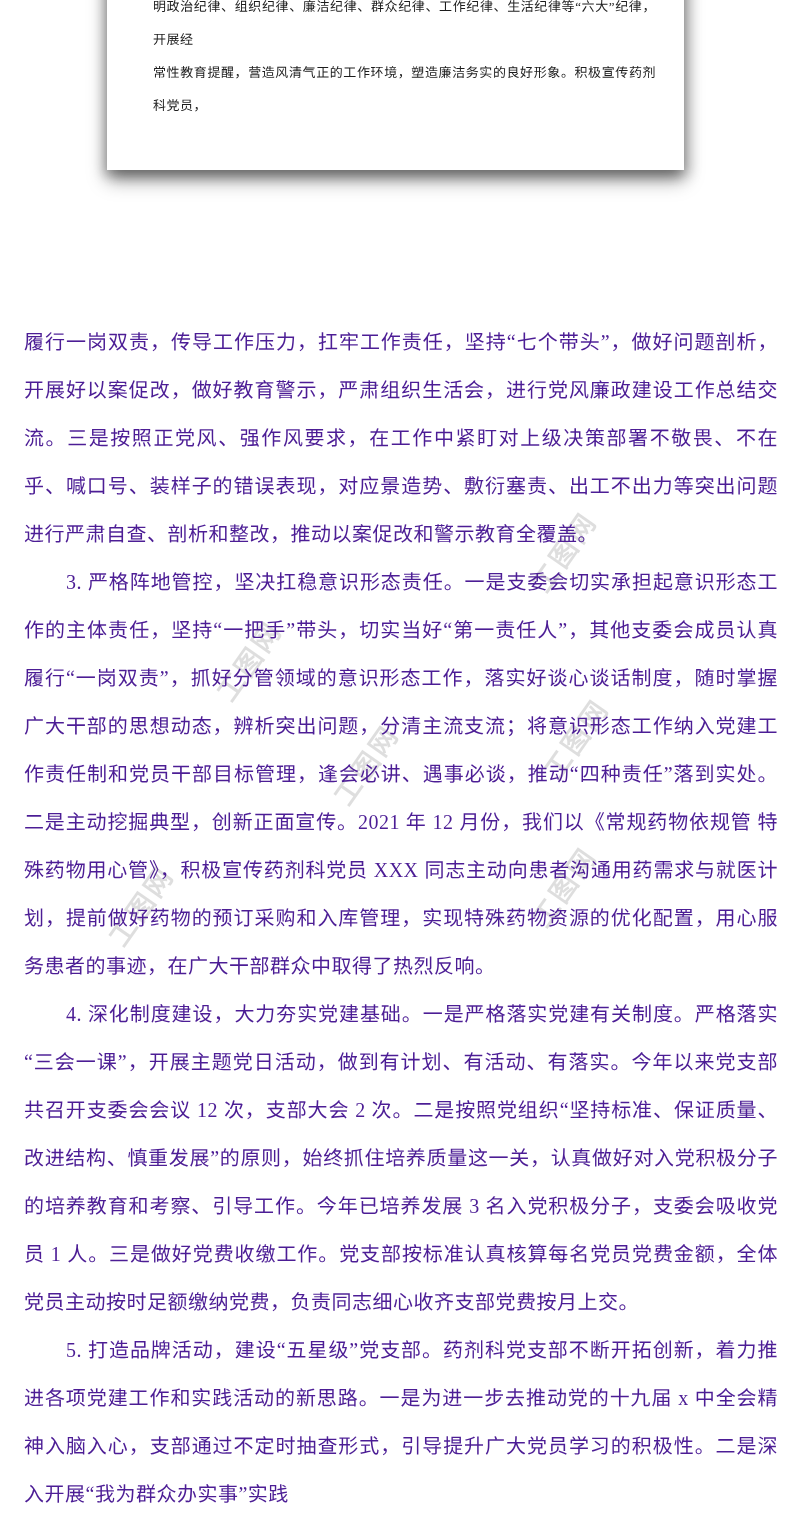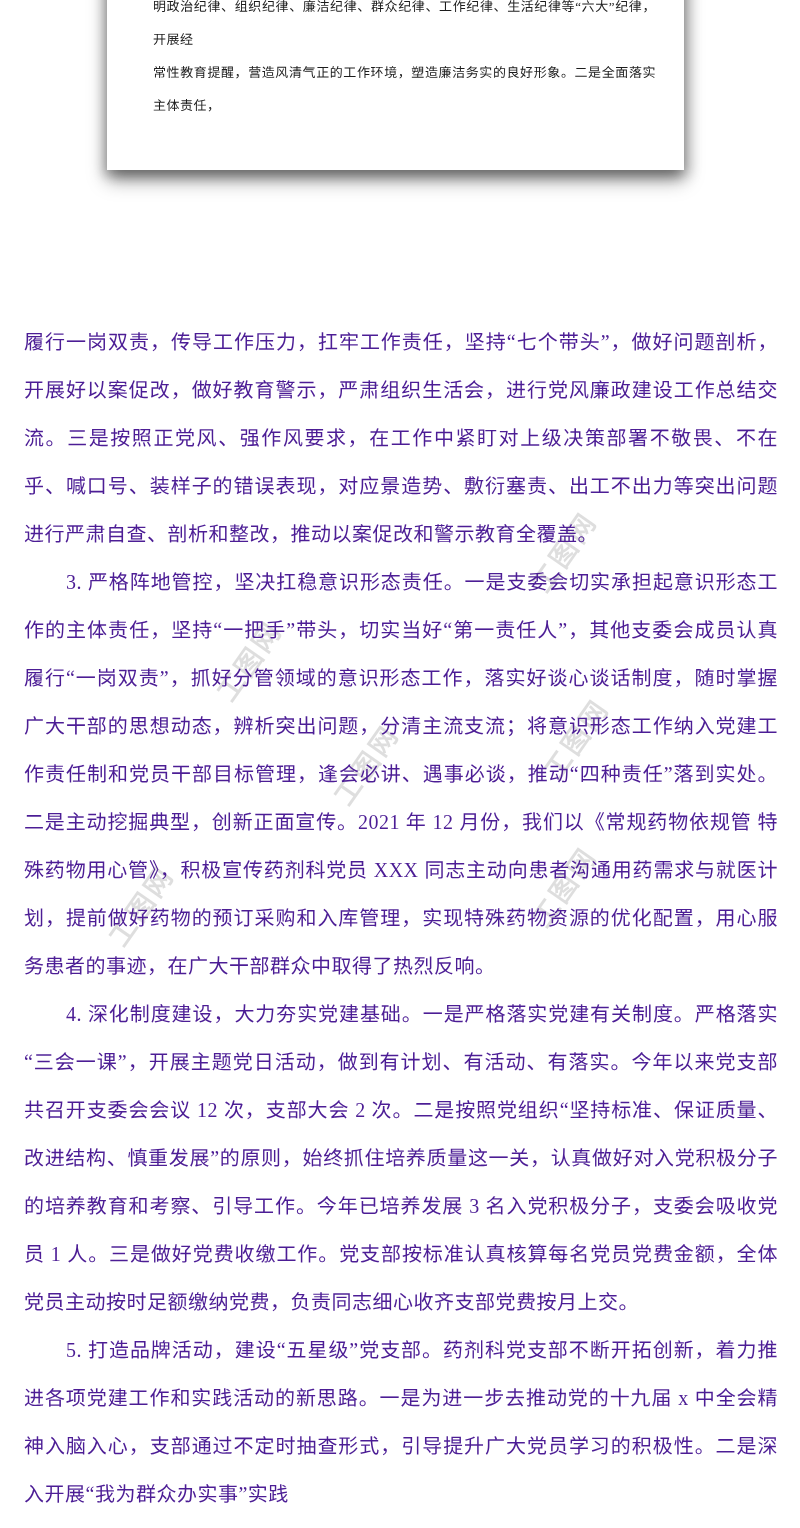--- a/index.html
+++ b/index.html
@@ -89,21 +89,21 @@
       <span class="wm" style="left: 563px; top: 551px;">工图网</span>
       <span class="wm" style="left: 248px; top: 660px;">工图网</span>
       <span class="wm" style="left: 575px; top: 738px;">工图网</span>
       <span class="wm" style="left: 365px; top: 764px;">工图网</span>
       <span class="wm" style="left: 563px; top: 886px;">工图网</span>
       <span class="wm" style="left: 140px; top: 905px;">工图网</span>
     </div>
 
   <div class="preview-card">
     <div class="card-line">明政治纪律、组织纪律、廉洁纪律、群众纪律、工作纪律、生活纪律等“六大”纪律，开展经</div>
-    <div class="card-line">常性教育提醒，营造风清气正的工作环境，塑造廉洁务实的良好形象。二是全面落实主体责任，</div>
+    <div class="card-line">常性教育提醒，营造风清气正的工作环境，塑造廉洁务实的良好形象。积极宣传药剂科党员，</div>
   </div>
 
   <div class="doc-body">
     <p>履行一岗双责，传导工作压力，扛牢工作责任，坚持“七个带头”，做好问题剖析，开展好以案促改，做好教育警示，严肃组织生活会，进行党风廉政建设工作总结交流。三是按照正党风、强作风要求，在工作中紧盯对上级决策部署不敬畏、不在乎、喊口号、装样子的错误表现，对应景造势、敷衍塞责、出工不出力等突出问题进行严肃自查、剖析和整改，推动以案促改和警示教育全覆盖。</p>
     <p class="indent">3. 严格阵地管控，坚决扛稳意识形态责任。一是支委会切实承担起意识形态工作的主体责任，坚持“一把手”带头，切实当好“第一责任人”，其他支委会成员认真履行“一岗双责”，抓好分管领域的意识形态工作，落实好谈心谈话制度，随时掌握广大干部的思想动态，辨析突出问题，分清主流支流；将意识形态工作纳入党建工作责任制和党员干部目标管理，逢会必讲、遇事必谈，推动“四种责任”落到实处。二是主动挖掘典型，创新正面宣传。2021 年 12 月份，我们以《常规药物依规管 特殊药物用心管》，积极宣传药剂科党员 XXX 同志主动向患者沟通用药需求与就医计划，提前做好药物的预订采购和入库管理，实现特殊药物资源的优化配置，用心服务患者的事迹，在广大干部群众中取得了热烈反响。</p>
     <p class="indent">4. 深化制度建设，大力夯实党建基础。一是严格落实党建有关制度。严格落实“三会一课”，开展主题党日活动，做到有计划、有活动、有落实。今年以来党支部共召开支委会会议 12 次，支部大会 2 次。二是按照党组织“坚持标准、保证质量、改进结构、慎重发展”的原则，始终抓住培养质量这一关，认真做好对入党积极分子的培养教育和考察、引导工作。今年已培养发展 3 名入党积极分子，支委会吸收党员 1 人。三是做好党费收缴工作。党支部按标准认真核算每名党员党费金额，全体党员主动按时足额缴纳党费，负责同志细心收齐支部党费按月上交。</p>
     <p class="indent">5. 打造品牌活动，建设“五星级”党支部。药剂科党支部不断开拓创新，着力推进各项党建工作和实践活动的新思路。一是为进一步去推动党的十九届 x 中全会精神入脑入心，支部通过不定时抽查形式，引导提升广大党员学习的积极性。二是深入开展“我为群众办实事”实践</p>
   </div>
 
 

